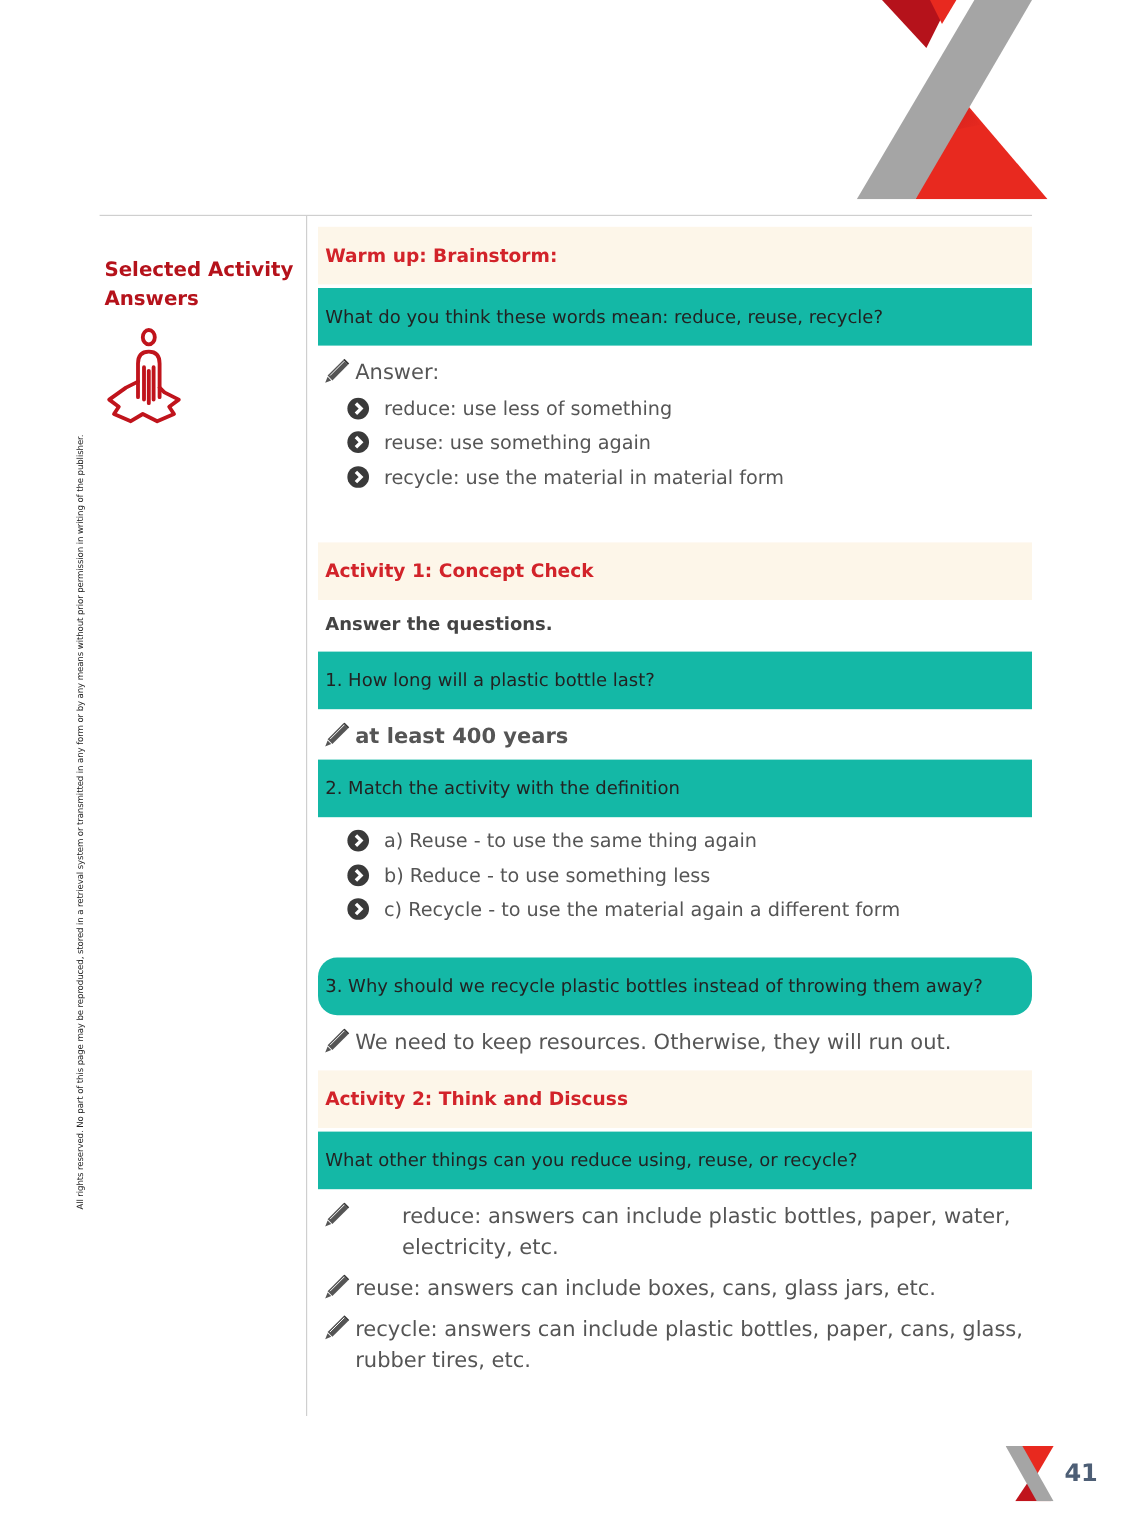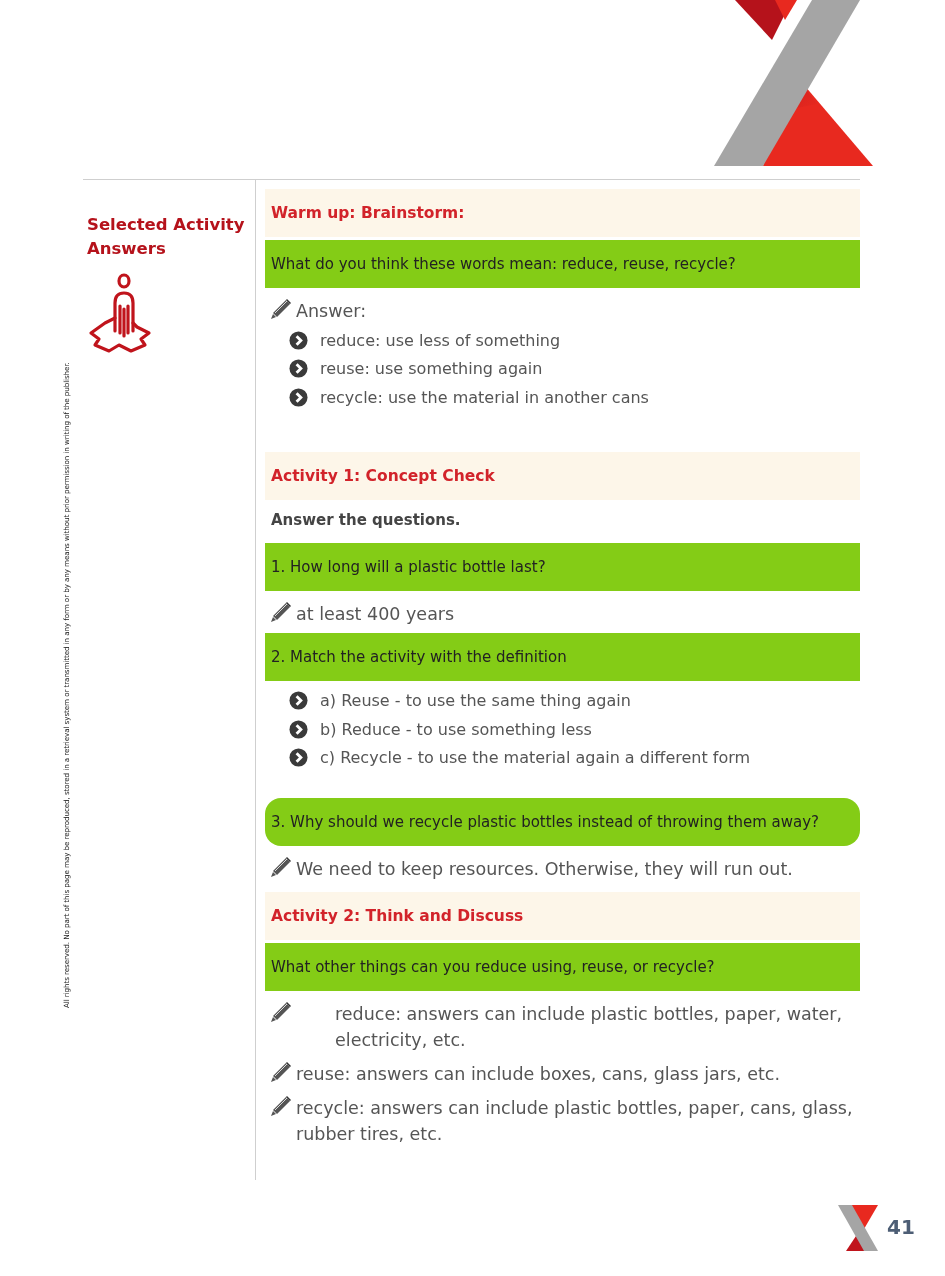--- a/index.html
+++ b/index.html
@@ -17,21 +17,21 @@
     transform-origin: 0 0; transform: rotate(-90deg);
     white-space: nowrap; font-size: 7.2px; color: #222; letter-spacing: -0.1px;
   }
   .left-col { position: absolute; left: 87px; top: 213px; width: 165px; }
   .left-title { font-weight: bold; color: #b5121b; font-size: 16.5px; line-height: 24px; margin: 0; }
   .person-icon { display: block; margin-top: 12px; margin-left: 0px; }
 
   .main { position: absolute; left: 265px; top: 189px; width: 595px; }
   .band { box-sizing: border-box; padding: 0 6px; display: flex; align-items: center; text-align: right; }
   .band-head { background: #fdf6e9; height: 48px; color: #d2232a; font-weight: bold; font-size: 15.5px; }
-  .band-q { background: #84cc16; height: 48px; color: #222; font-size: 15px; margin-top: 3px; }
+  .band-q { background: #14b8a6; height: 48px; color: #222; font-size: 15px; margin-top: 3px; }
   .plain-bold { height: 40px; font-weight: bold; font-size: 15px; color: #444; }
   .answer-line { display: flex; align-items: flex-start; font-size: 17.5px; color: #555; line-height: 26px; padding-left: 4px; }
   .pencil { flex: 0 0 auto; width: 24px; height: 22px; margin-top: 1px; margin-right: 3px; }
   .bullets { list-style: none; margin: 0; padding: 0 0 0 24px; }
   .bullets li { display: flex; align-items: center; font-size: 16px; color: #555; height: 28.5px; }
   .chev { flex: 0 0 auto; width: 19px; height: 19px; margin-right: 12px; }
   .footer-logo { position: absolute; left: 838px; top: 1205px; width: 42px; height: 46px; }
   .page-num { position: absolute; left: 887px; top: 1215px; font-size: 20px; font-weight: bold; color: #4d5e75; }
 </style>
 </head>
@@ -103,34 +103,34 @@
           <circle cx="10" cy="10" r="9.5" fill="#3a3a3a"></circle>
           <polyline points="8,5.5 12.5,10 8,14.5" fill="none" stroke="#fff" stroke-width="3"></polyline>
         </svg>
       <span>reuse: use something again</span>
     </li>
     <li>
       <svg class="chev" viewBox="0 0 20 20">
           <circle cx="10" cy="10" r="9.5" fill="#3a3a3a"></circle>
           <polyline points="8,5.5 12.5,10 8,14.5" fill="none" stroke="#fff" stroke-width="3"></polyline>
         </svg>
-      <span>recycle: use the material in another cans</span>
+      <span>recycle: use the material in material form</span>
     </li>
   </ul>
 
   <div class="band band-head" style="margin-top:40px;">
     <span>Activity 1: Concept Check</span>
   </div>
   <div class="band plain-bold">
     <span>Answer the questions.</span>
   </div>
   <div class="band band-q" style="margin-top:3px;">
     <span>1. How long will a plastic bottle last?</span>
   </div>
-  <div class="answer-line" style="margin-top:10px; height:32px;">
+  <div class="answer-line" style="margin-top:10px; height:32px;font-weight:bold;">
     <svg class="pencil" viewBox="0 0 24 22">
         <g fill="#555">
           <polygon points="17,1 21,5 8,18 4,14"></polygon>
           <polygon points="4,15 7,18 2,20"></polygon>
           <polygon points="18,0 22,4 21,5 17,1" fill="#333"></polygon>
         </g>
         <line x1="6" y1="14" x2="18" y2="2" stroke="#fff" stroke-width="0.8"></line>
       </svg>
     <span>at least 400 years</span>
   </div>

